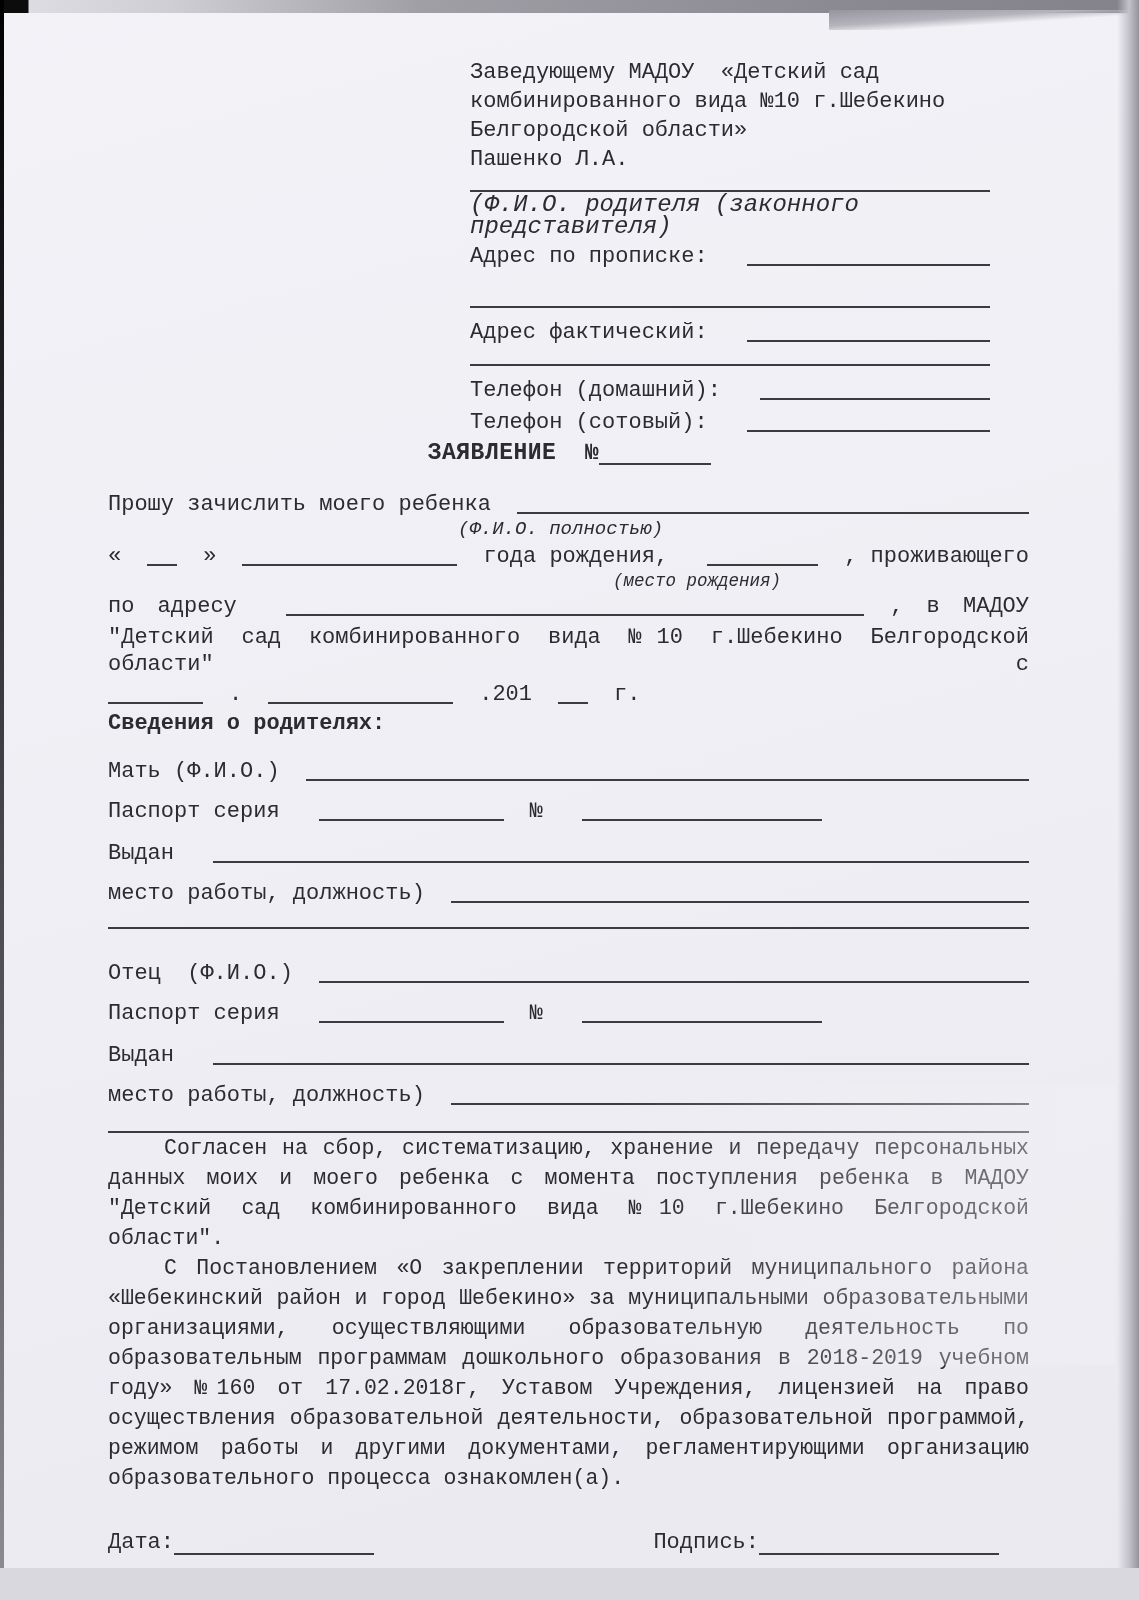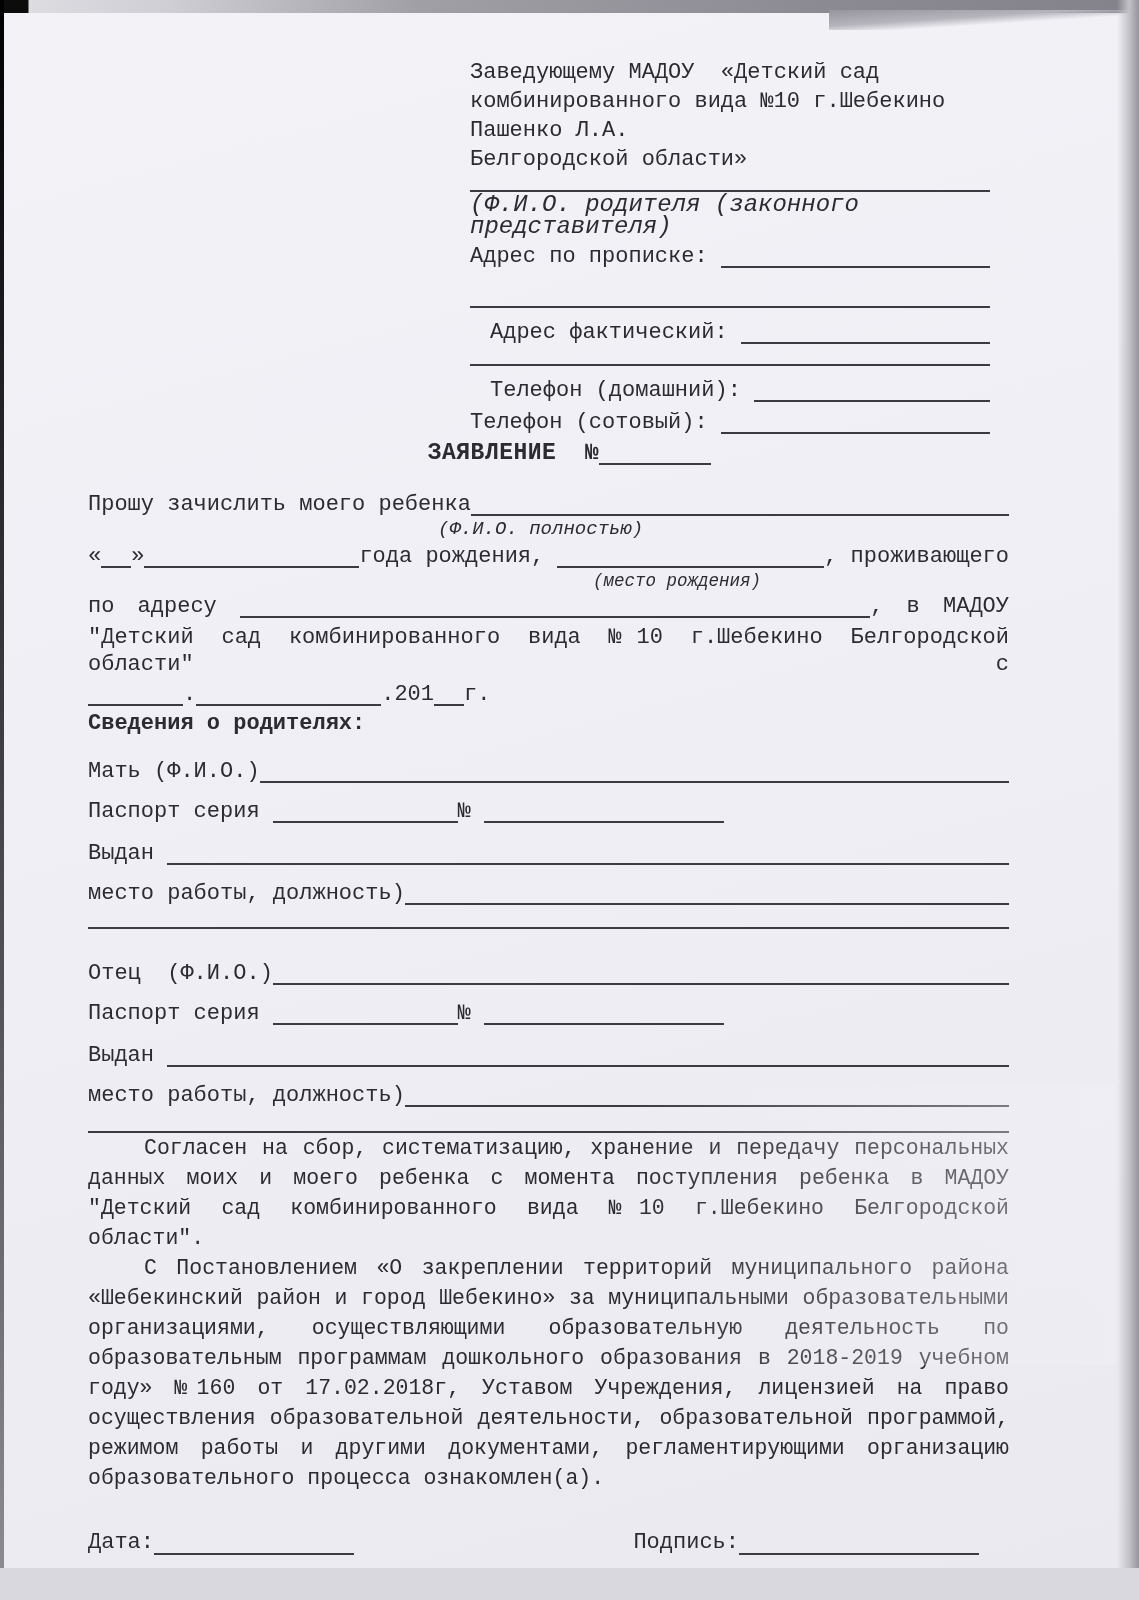--- a/index.html
+++ b/index.html
@@ -20,57 +20,57 @@
     background:linear-gradient(to right,rgba(241,240,245,0),rgba(241,240,245,.45));
     pointer-events:none;}
 
   .header-block{position:absolute;left:470px;top:58px;width:520px;}
   .hline{font-size:22px;line-height:29px;white-space:pre;}
   .uline{border-bottom:2px solid #3b3b42;height:0;}
   .full{width:100%;}
   .caption{font-style:italic;font-size:24px;line-height:22px;}
   .hcap{margin-top:2px;}
 
-  .lrow{display:flex;align-items:center;font-size:22px;line-height:26px;}
+  .lrow{display:flex;align-items:flex-start;font-size:22px;line-height:26px;gap:26px;}
   .lrow > span{white-space:pre;}
   .fl{flex:1 1 auto;border-bottom:2px solid #3b3b42;height:20px;margin-bottom:1px;}
   .w30{flex:0 0 30px;}  .w95{flex:0 0 95px;} .w185{flex:0 0 185px;}
   .w200{flex:0 0 200px;} .w215{flex:0 0 215px;} .w240{flex:0 0 240px;}
   .spacer{flex:1 1 auto;}
 
   .mt2{margin-top:2px;} .mt4{margin-top:4px;} .mt6{margin-top:6px;}
-  .mt10{margin-top:22px;} .mt12{margin-top:12px;margin-left:20px;} .mt14{margin-top:14px;}
+  .mt10{margin-top:22px;} .mt12{margin-top:12px;} .mt14{margin-top:14px;}
   .mt16{margin-top:16px;} .mt18{margin-top:18px;} .mt20{margin-top:20px;}
   .mt22{margin-top:22px;} .mt24{margin-top:36px;} .mt32{margin-top:32px;}
 
   .title-row{position:absolute;top:440px;left:0;width:100%;
              display:flex;justify-content:center;align-items:flex-end;}
   .title{font-size:23px;font-weight:bold;letter-spacing:.5px;white-space:pre;line-height:27px;}
   .tfl{flex:0 0 112px;border-bottom:2px solid #3b3b42;height:20px;margin-bottom:2px;}
 
-  .main{position:absolute;left:88px;top:492px;width:921px;}
+  .main{position:absolute;left:108px;top:492px;width:921px;}
   .cap1{padding-left:350px;font-size:19px;}
   .cap2{padding-left:505px;font-size:17.5px;}
   .ws{word-spacing:10px;}
   .just{text-align:justify;text-align-last:justify;font-size:22px;line-height:27px;}
   .heading{font-weight:bold;font-size:22px;line-height:27px;}
   .para{margin:0;text-align:justify;text-indent:56px;font-size:21.5px;line-height:30px;}
   .frow{display:flex;align-items:flex-end;font-size:22px;line-height:27px;padding-right:30px;}
 </style>
 </head>
 <body>
 
 <div class="scan">
   <div class="paper">
 
     <div class="header-block">
       <div class="hline">Заведующему МАДОУ  «Детский сад</div>
       <div class="hline">комбинированного вида №10 г.Шебекино</div>
+      <div class="hline">Белгородской области»</div>
       <div class="hline">Пашенко Л.А.</div>
-      <div class="hline">Белгородской области»</div>
 
       <div class="uline full mt14" style="margin-top:16px"></div>
       <div class="caption hcap">(Ф.И.О. родителя (законного представителя)</div>
 
       <div class="lrow mt6">
         <span>Адрес по прописке: </span>
         <span class="fl"></span>
       </div>
       <div class="uline full mt24"></div>
 

